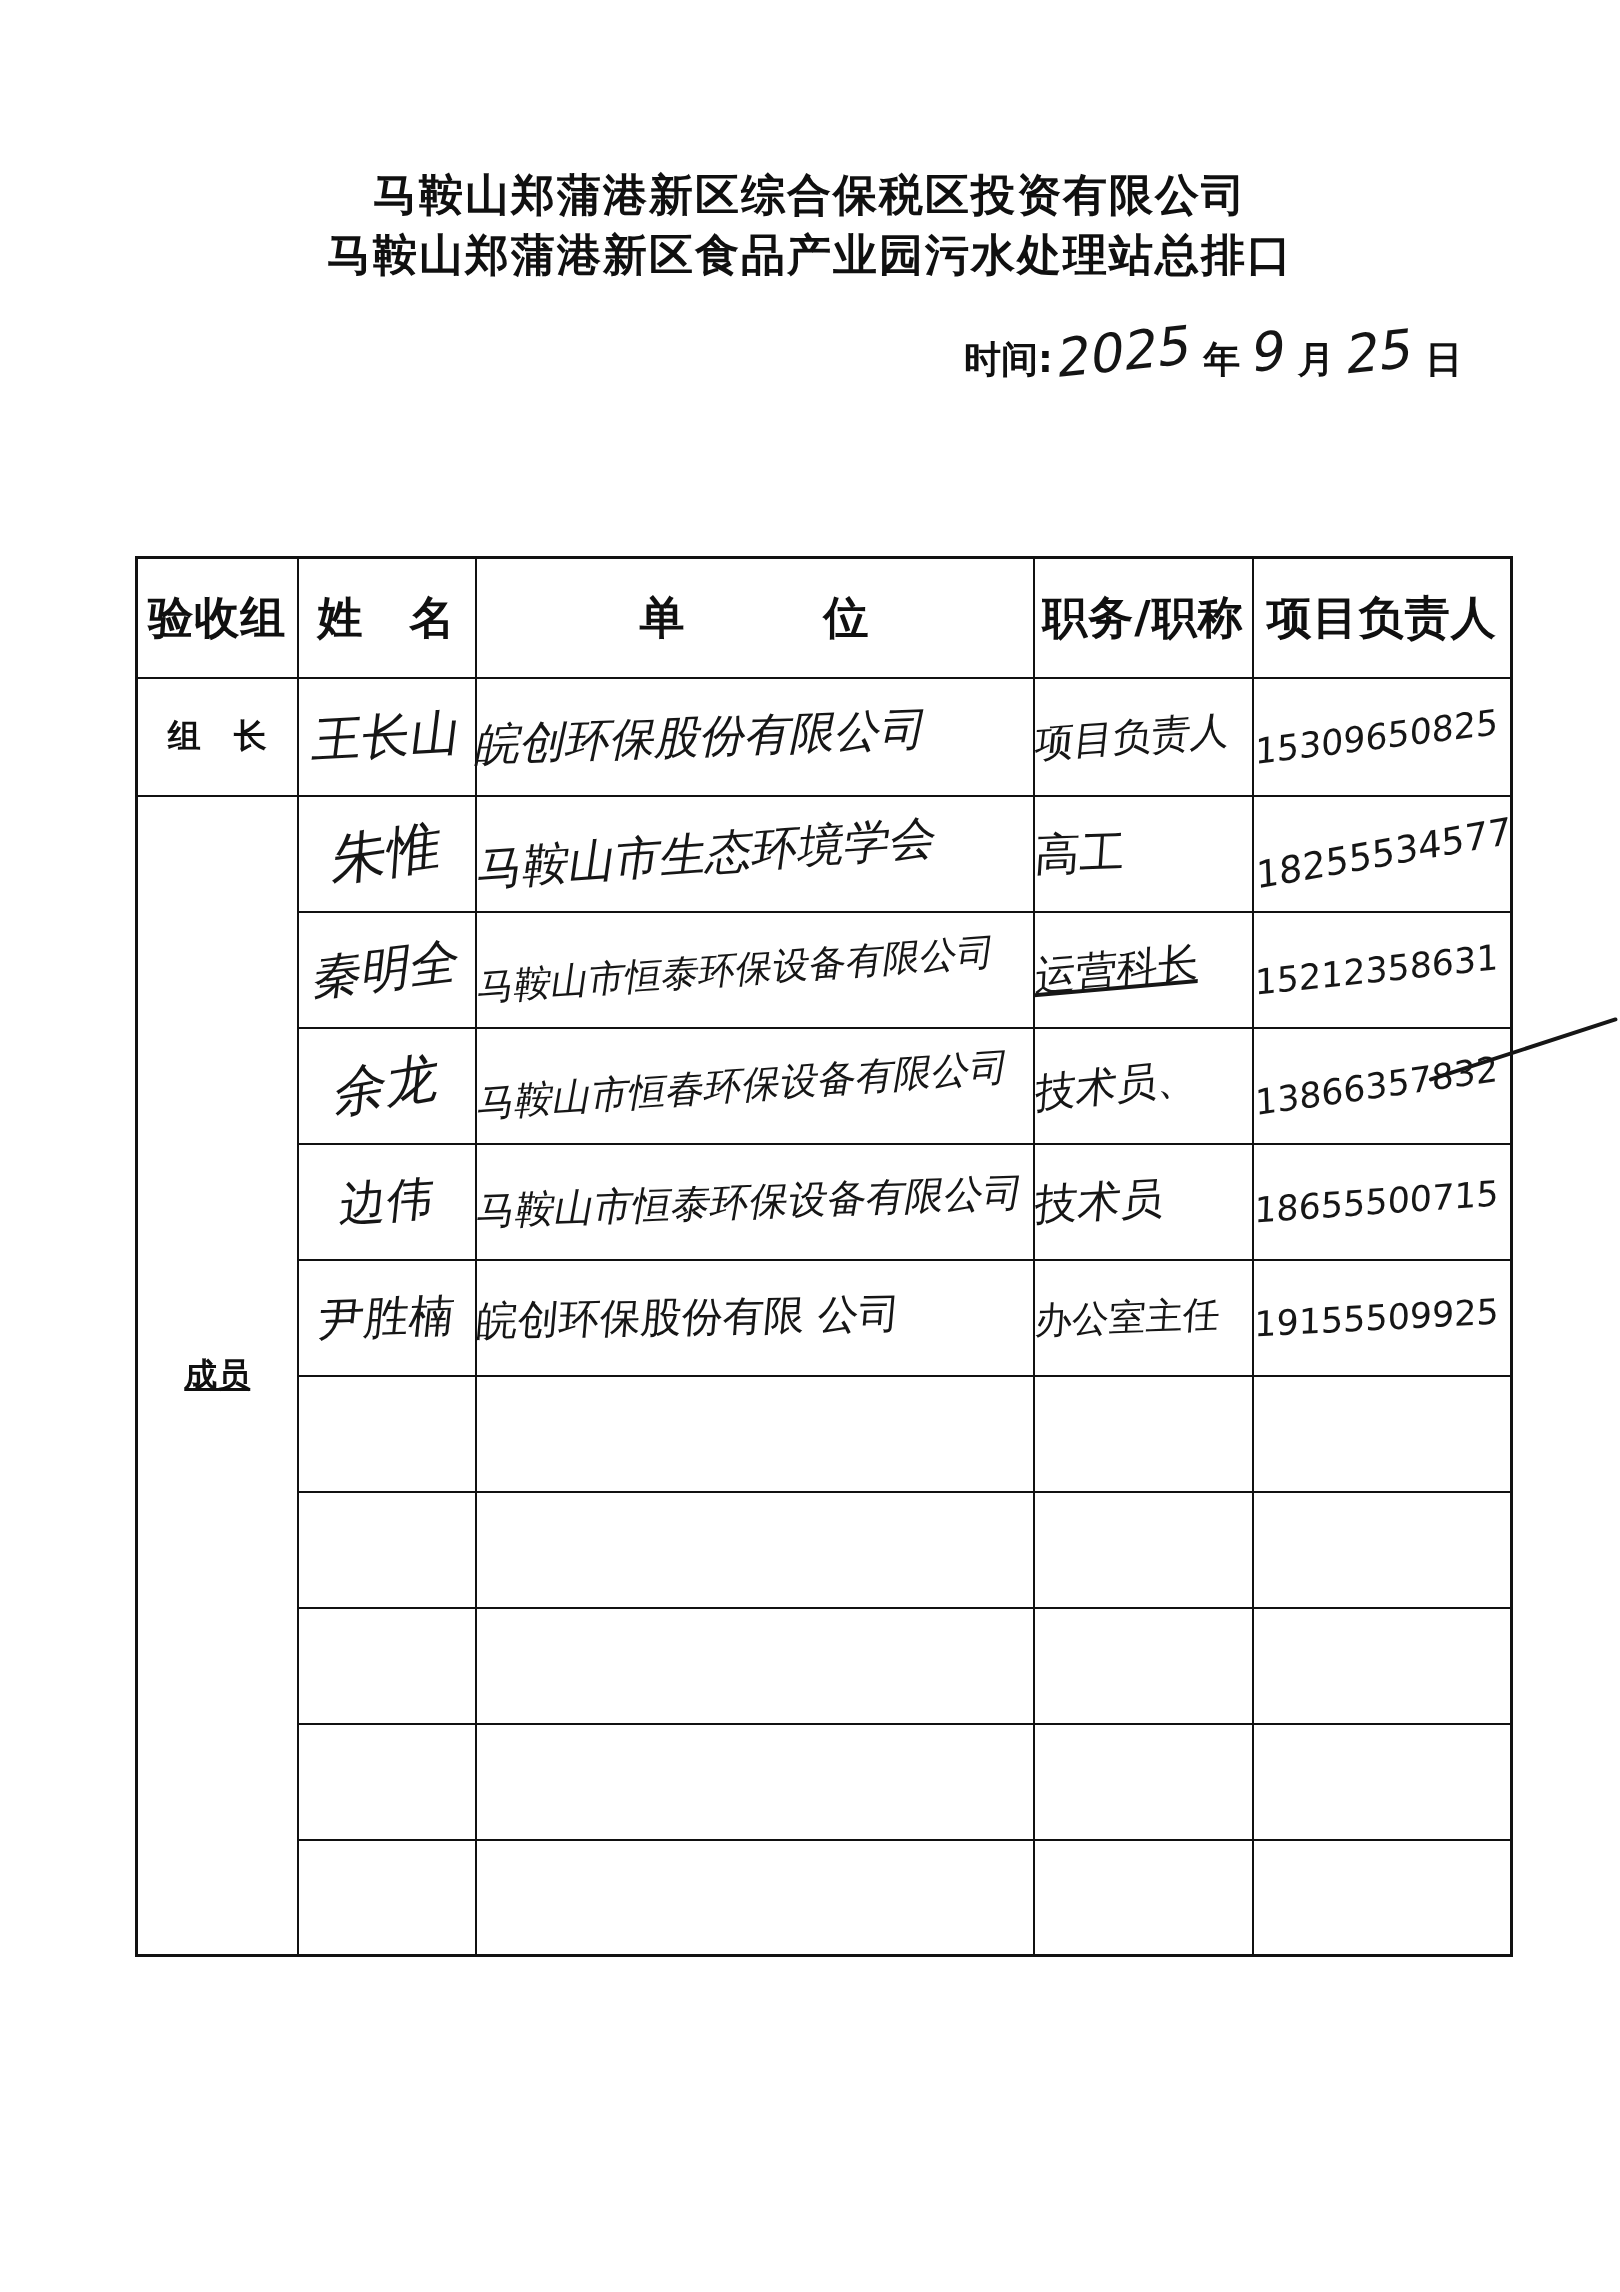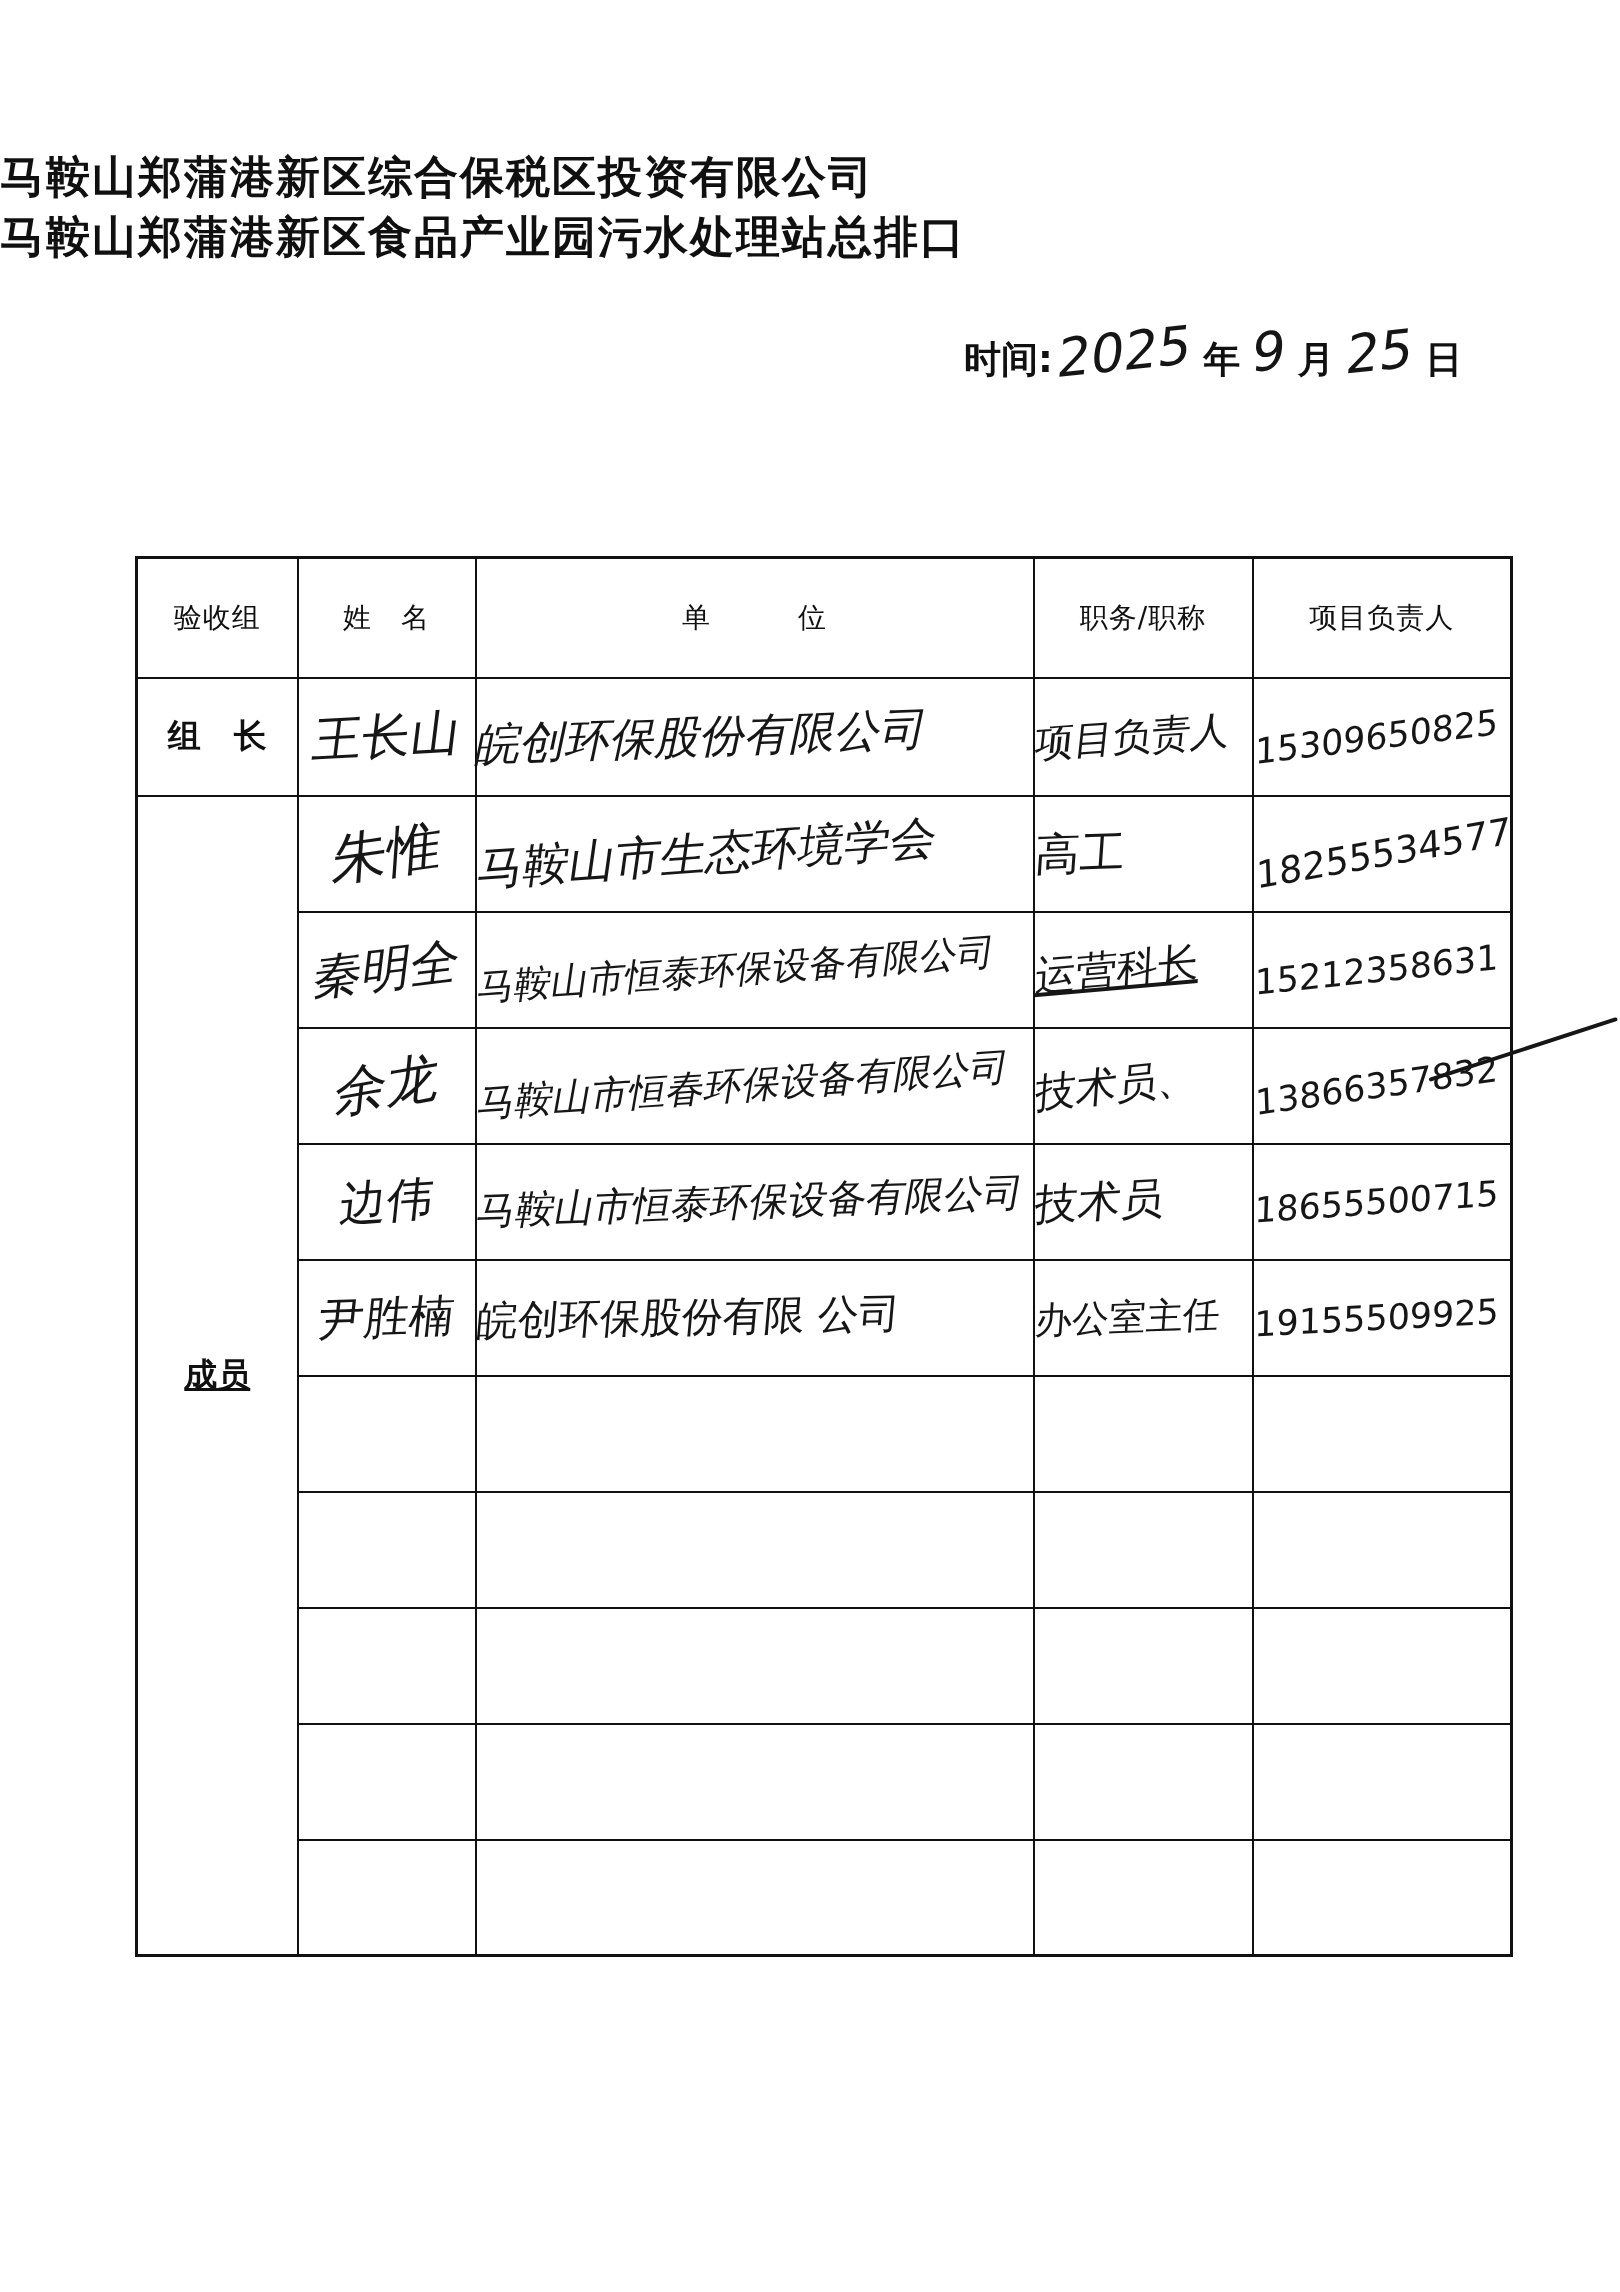--- a/index.html
+++ b/index.html
@@ -5,21 +5,21 @@
   html, body { margin: 0; padding: 0; }
   body {
     width: 1620px; height: 2293px;
     background: #ffffff;
     font-family: "DejaVu Sans", "Liberation Sans", sans-serif;
     color: #131313;
   }
   .page { position: relative; width: 1620px; height: 2293px; background: #ffffff; overflow: hidden; }
 
   
-  .titles { position: absolute; top: 147px; left: 0; width: 1620px; text-align: left; }
+  .titles { position: absolute; top: 165px; left: 0; width: 1620px; text-align: center; }
   .title-line {
     font-size: 44px; font-weight: bold; line-height: 60px; letter-spacing: 2px;
     color: #101010; white-space: nowrap;
   }
 
   
   .date-line {
     position: absolute; top: 323px; left: 0; width: 1470px;
     text-align: right; white-space: nowrap; font-size: 37px; font-weight: bold; color: #101010;
   }
@@ -33,21 +33,21 @@
   
   table.signin {
     position: absolute; left: 135px; top: 556px;
     width: 1374px; table-layout: fixed; border-collapse: collapse;
     border: 3.9px solid #111;
   }
   table.signin td, table.signin th {
     border: 2.5px solid #111; padding: 0; overflow: visible; vertical-align: middle;
   }
   th.hdr {
-    font-size: 28px; font-weight: normal; text-align: center; color: #101010;
+    font-size: 45px; font-weight: bold; text-align: center; color: #101010;
     letter-spacing: 1px; white-space: nowrap;
   }
   td.role {
     font-size: 33px; font-weight: bold; text-align: center; color: #101010; white-space: nowrap;
   }
   td.member-cell { vertical-align: top; padding-top: 27.4px; text-decoration: underline; }
 
   td.name-cell { text-align: center; }
   td.unit-cell { text-align: left; padding-left: 9.8px; }
   td.title-cell { text-align: left; padding-left: 11.8px; }

